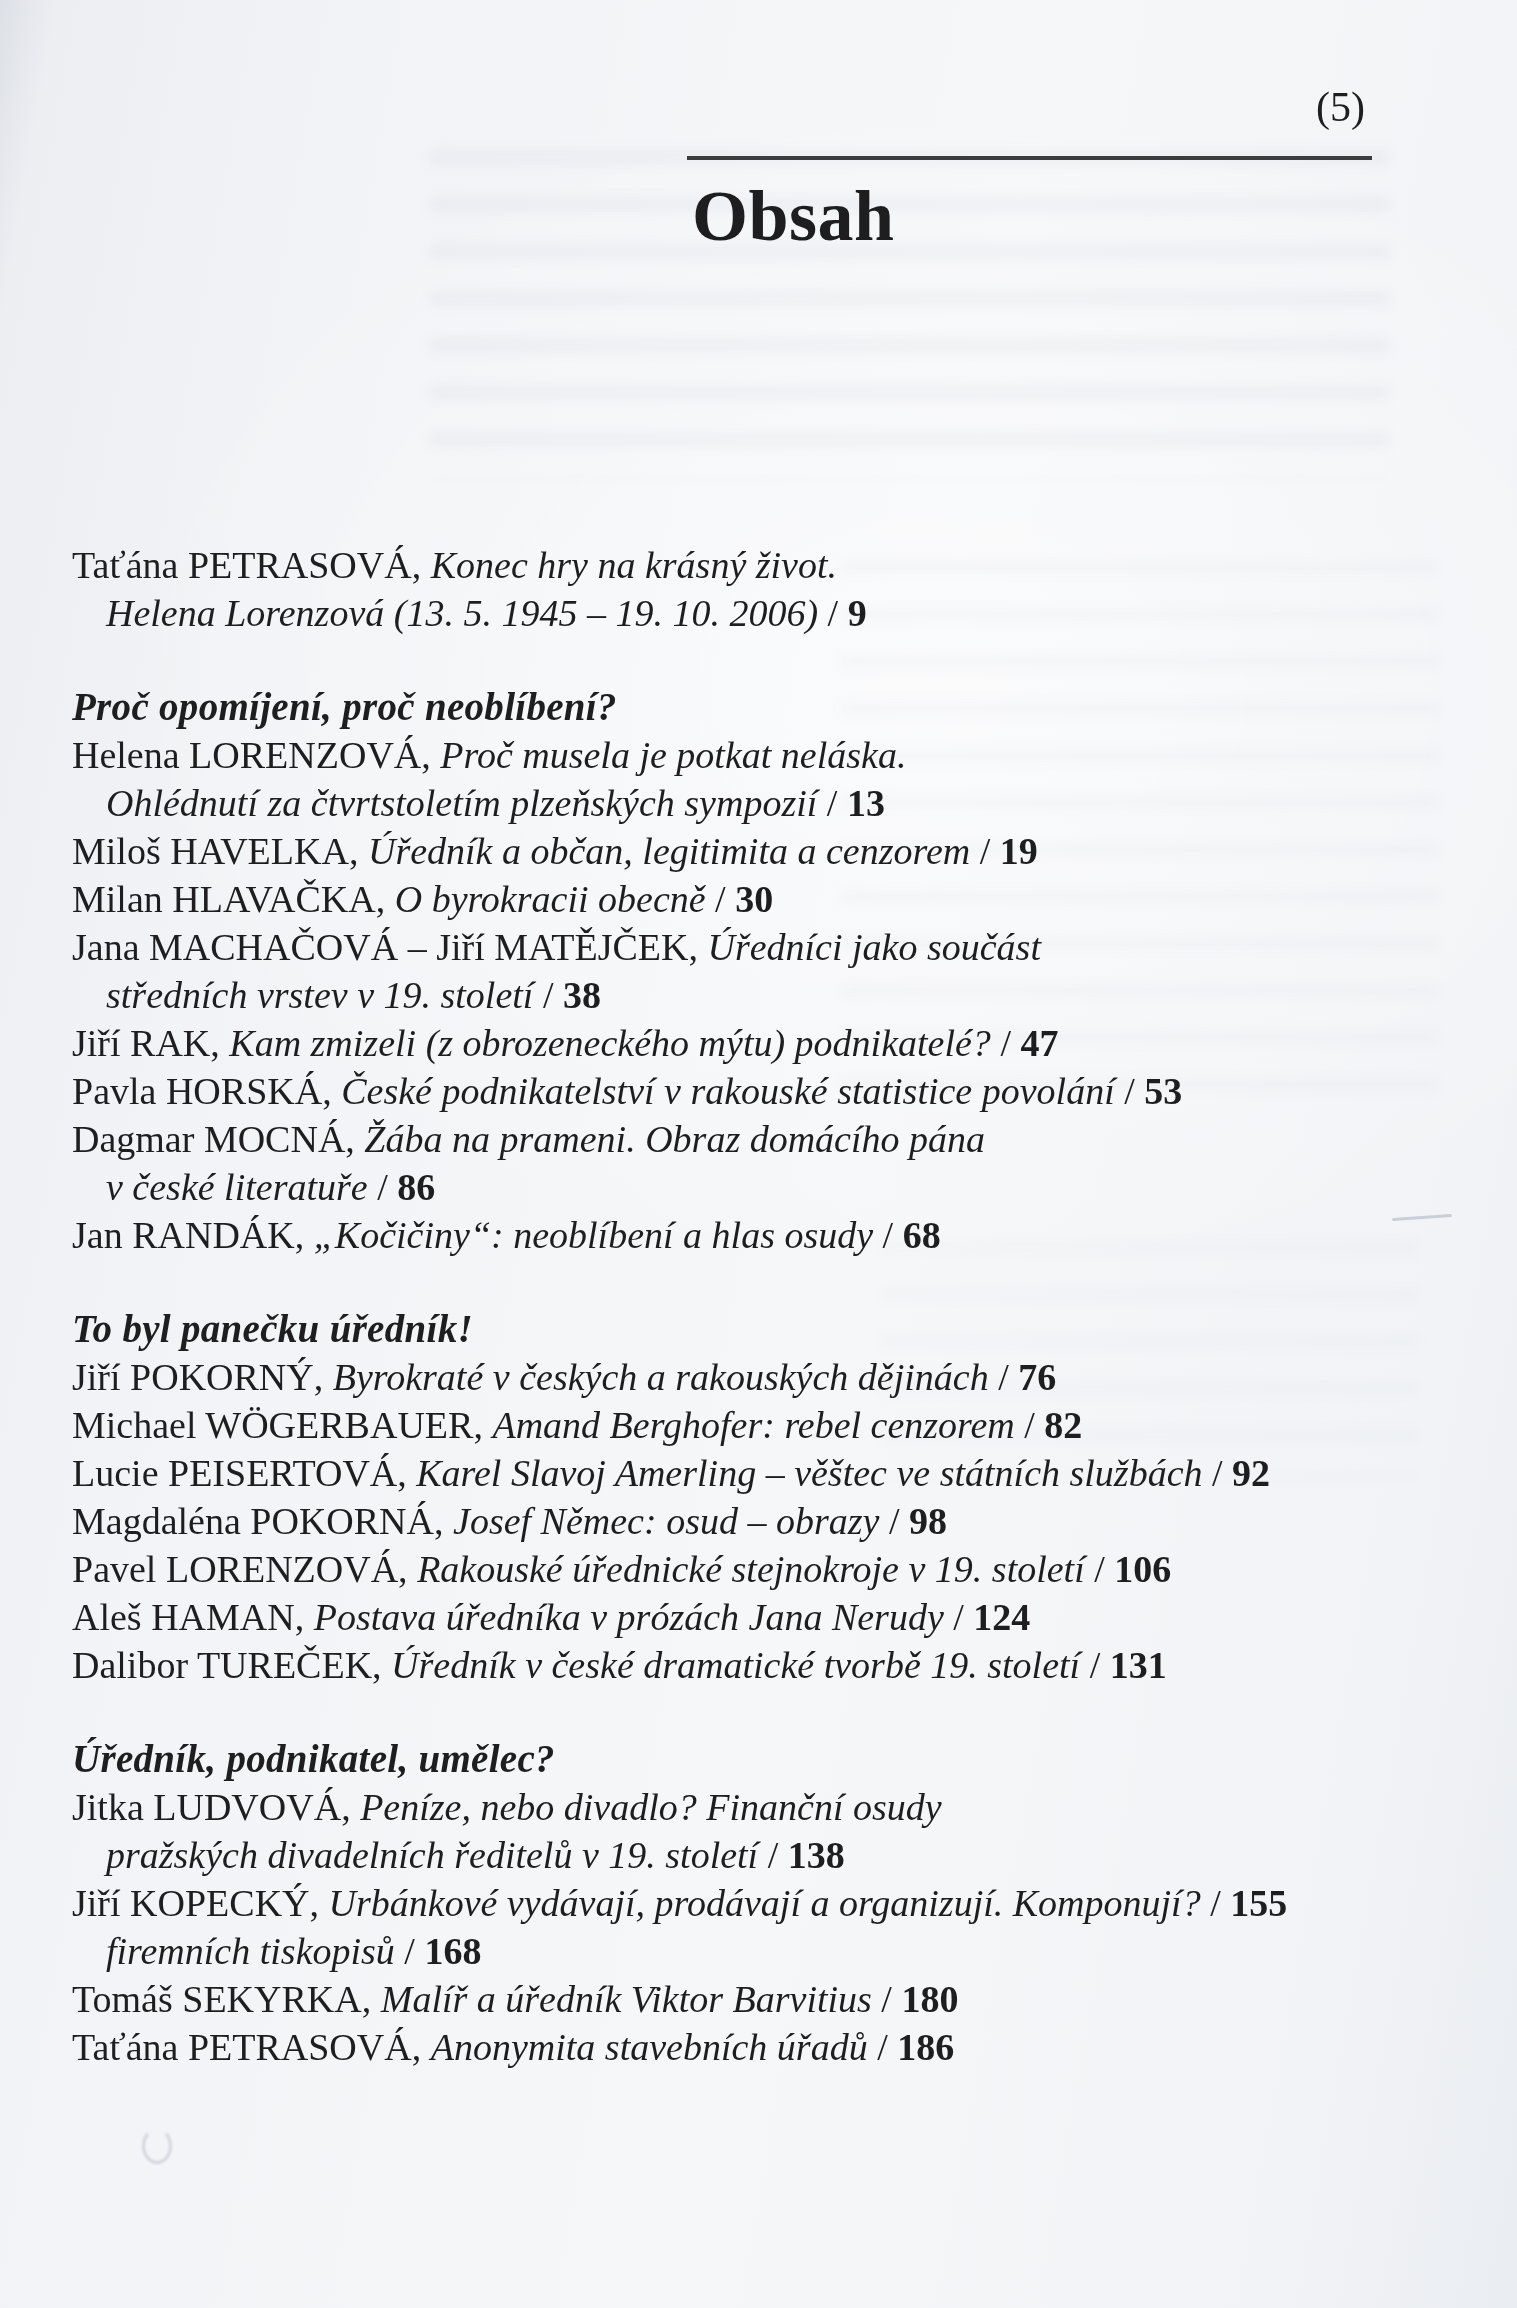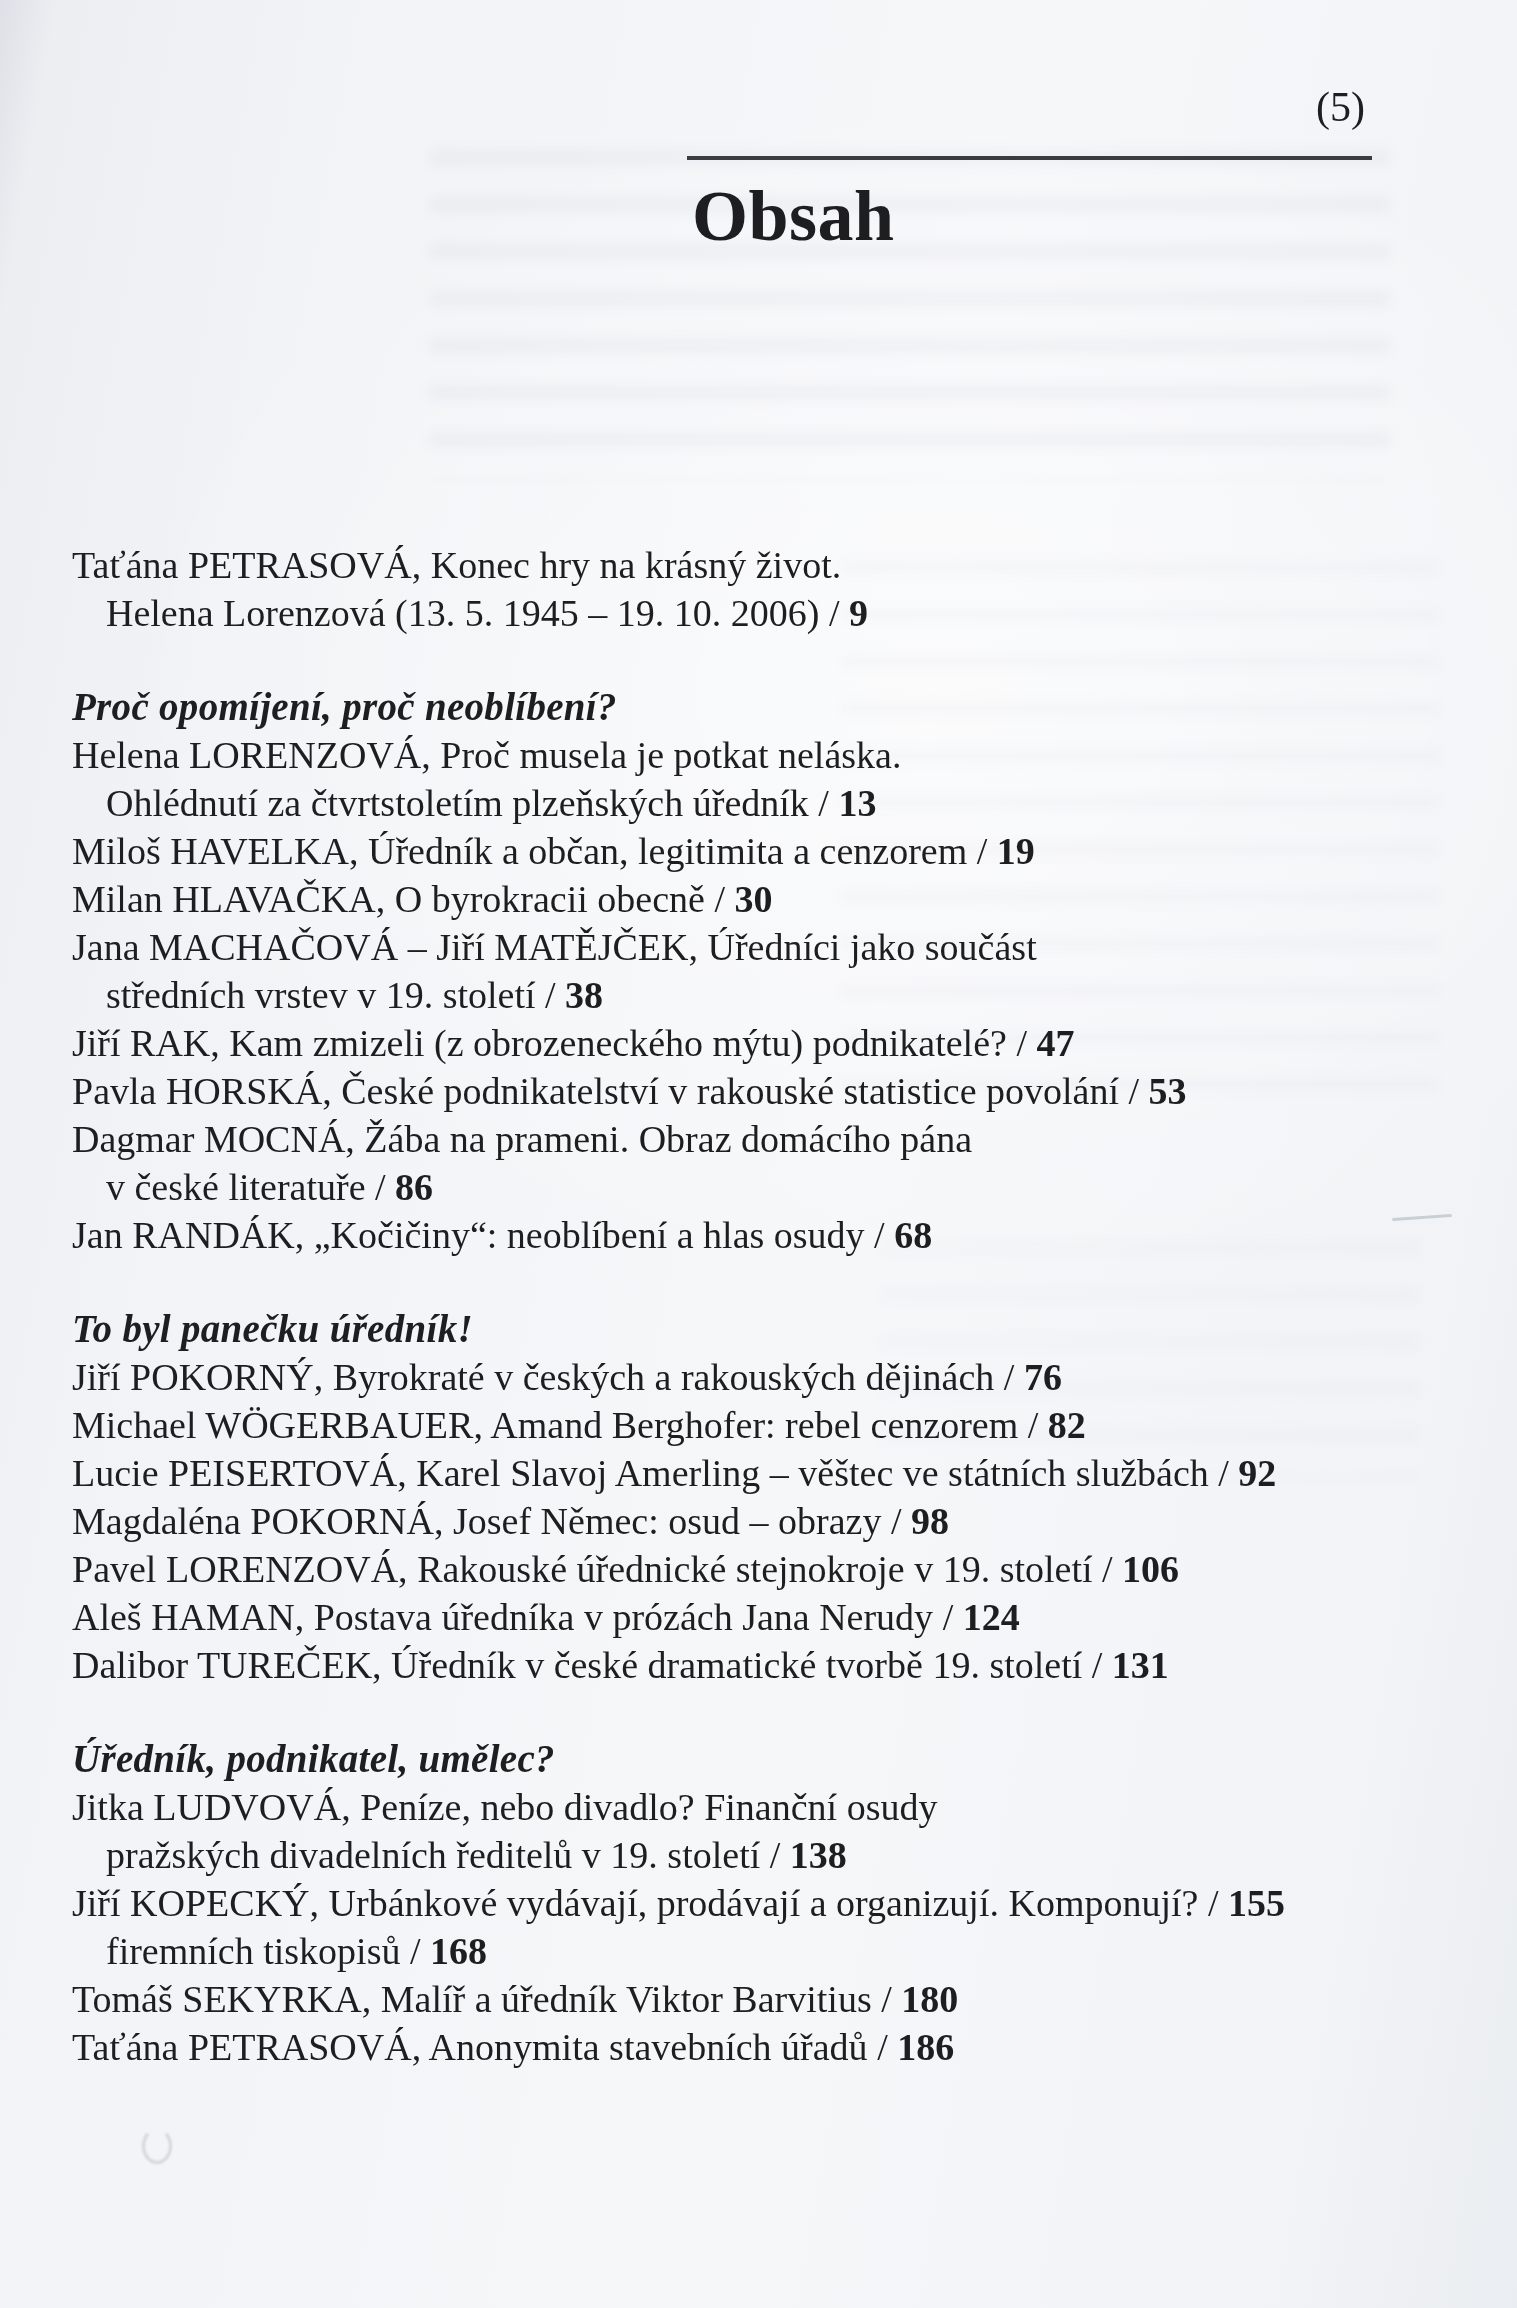--- a/index.html
+++ b/index.html
@@ -61,21 +61,21 @@
     font-size: 38px; line-height: 48px;
   }
   .toc-line { white-space: nowrap; }
   .toc-line.indent { padding-left: 34px; }
   .toc-heading {
     font-weight: bold; font-style: italic;
     font-size: 39px; margin-top: 46px;
     letter-spacing: 0.3px;
   }
   .seg-r { font-style: normal; }
-  .seg-i { }
+  .seg-i { font-style: italic; }
   .seg-b { font-weight: bold; font-style: normal; }
 </style>
 </head>
 <body>
 
 <div class="page" style="color: rgb(30, 30, 32);">
   <div class="ghost ghost-1"></div>
   <div class="ghost ghost-2"></div>
   <div class="ghost ghost-3"></div>
   <div class="pencil-mark"></div>
@@ -83,21 +83,21 @@
 
   <div class="page-number">(5)</div>
   <div class="title-rule" style="background: rgb(60, 60, 62);"></div>
   <h1 class="title">Obsah</h1>
 
   <div class="toc" id="toc">
       <div class="toc-line"><span class="seg-r">Taťána PETRASOVÁ, </span><span class="seg-i">Konec hry na krásný život.</span></div>
       <div class="toc-line indent"><span class="seg-i">Helena Lorenzová (13. 5. 1945 – 19. 10. 2006)</span><span class="seg-r"> / </span><span class="seg-b">9</span></div>
       <div class="toc-heading">Proč opomíjení, proč neoblíbení?</div>
       <div class="toc-line"><span class="seg-r">Helena LORENZOVÁ, </span><span class="seg-i">Proč musela je potkat neláska.</span></div>
-      <div class="toc-line indent"><span class="seg-i">Ohlédnutí za čtvrtstoletím plzeňských úředník</span><span class="seg-r"> / </span><span class="seg-b">13</span></div>
+      <div class="toc-line indent"><span class="seg-i">Ohlédnutí za čtvrtstoletím plzeňských sympozií</span><span class="seg-r"> / </span><span class="seg-b">13</span></div>
       <div class="toc-line"><span class="seg-r">Miloš HAVELKA, </span><span class="seg-i">Úředník a občan, legitimita a cenzorem</span><span class="seg-r"> / </span><span class="seg-b">19</span></div>
       <div class="toc-line"><span class="seg-r">Milan HLAVAČKA, </span><span class="seg-i">O byrokracii obecně</span><span class="seg-r"> / </span><span class="seg-b">30</span></div>
       <div class="toc-line"><span class="seg-r">Jana MACHAČOVÁ – Jiří MATĚJČEK, </span><span class="seg-i">Úředníci jako součást</span></div>
       <div class="toc-line indent"><span class="seg-i">středních vrstev v 19. století</span><span class="seg-r"> / </span><span class="seg-b">38</span></div>
       <div class="toc-line"><span class="seg-r">Jiří RAK, </span><span class="seg-i">Kam zmizeli (z obrozeneckého mýtu) podnikatelé?</span><span class="seg-r"> / </span><span class="seg-b">47</span></div>
       <div class="toc-line"><span class="seg-r">Pavla HORSKÁ, </span><span class="seg-i">České podnikatelství v rakouské statistice povolání</span><span class="seg-r"> / </span><span class="seg-b">53</span></div>
       <div class="toc-line"><span class="seg-r">Dagmar MOCNÁ, </span><span class="seg-i">Žába na prameni. Obraz domácího pána</span></div>
       <div class="toc-line indent"><span class="seg-i">v české literatuře</span><span class="seg-r"> / </span><span class="seg-b">86</span></div>
       <div class="toc-line"><span class="seg-r">Jan RANDÁK, </span><span class="seg-i">„Kočičiny“: neoblíbení a hlas osudy</span><span class="seg-r"> / </span><span class="seg-b">68</span></div>
       <div class="toc-heading">To byl panečku úředník!</div>

